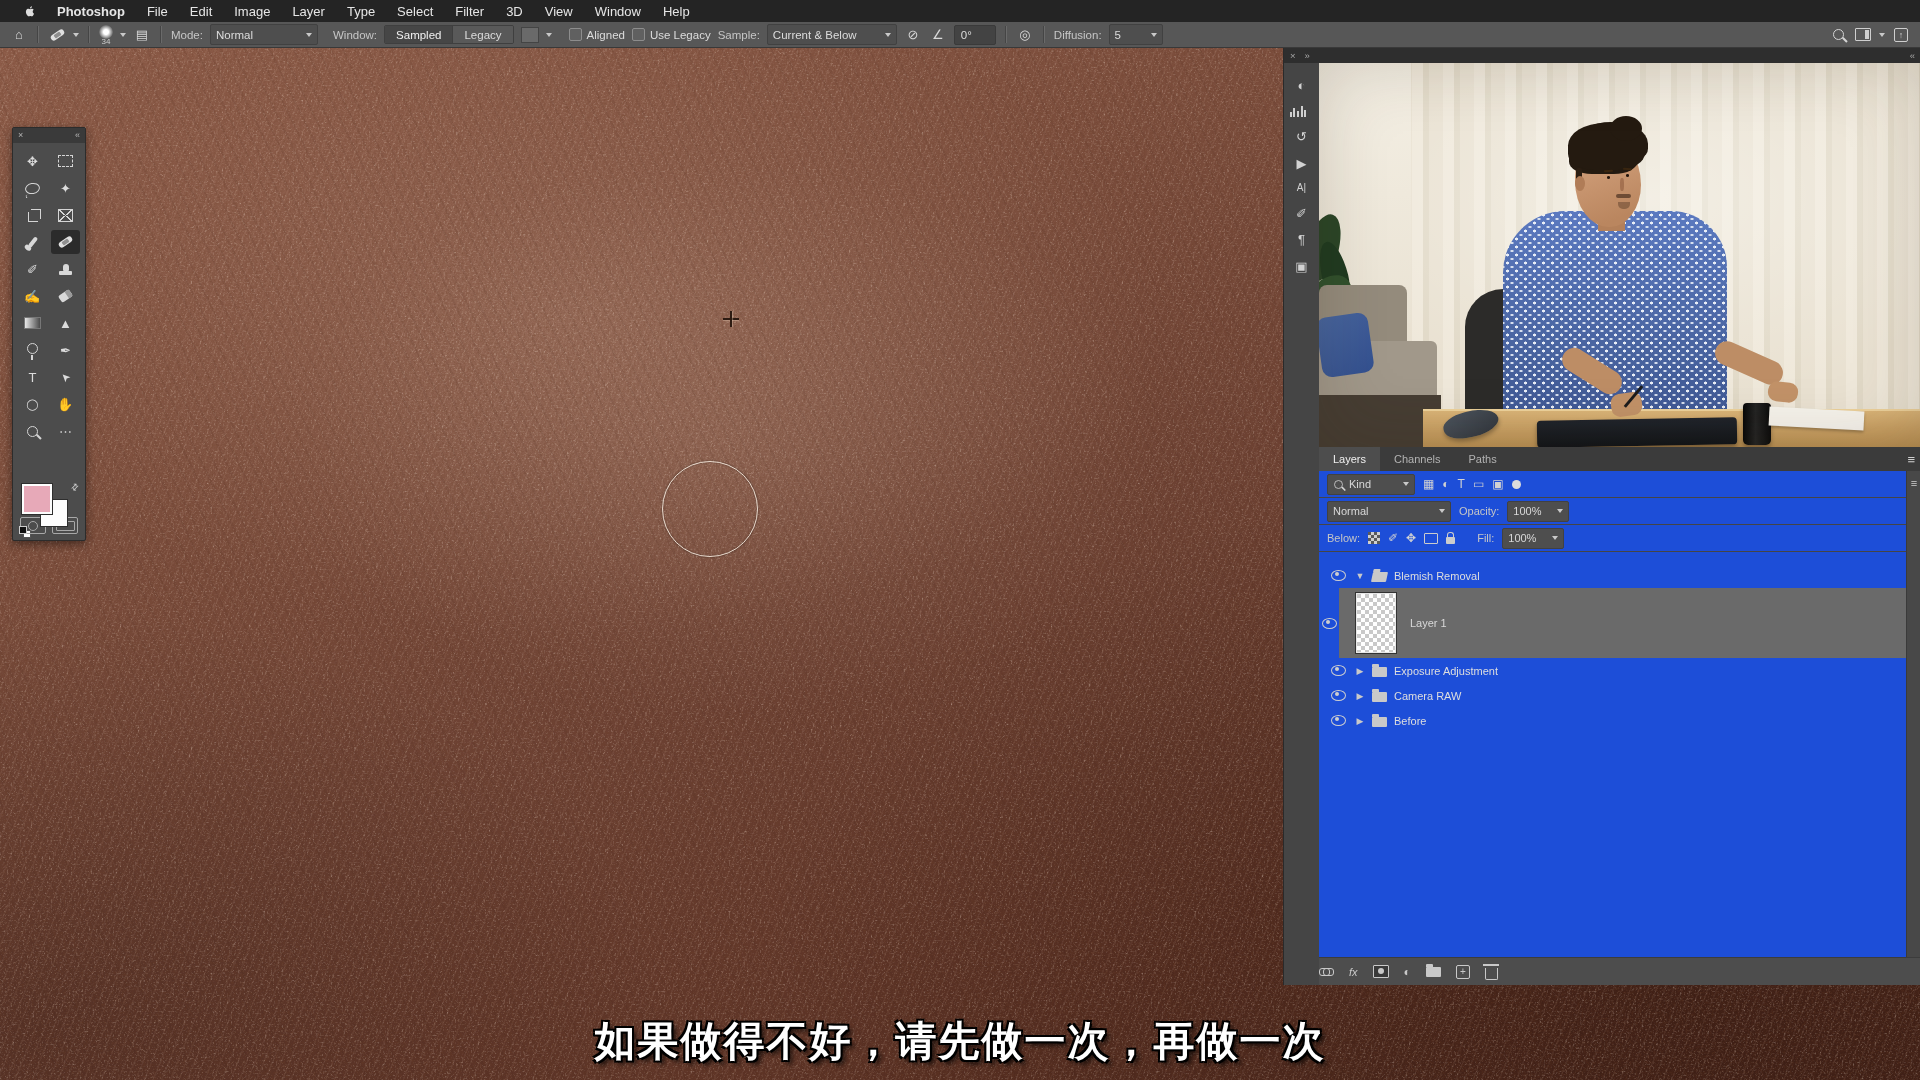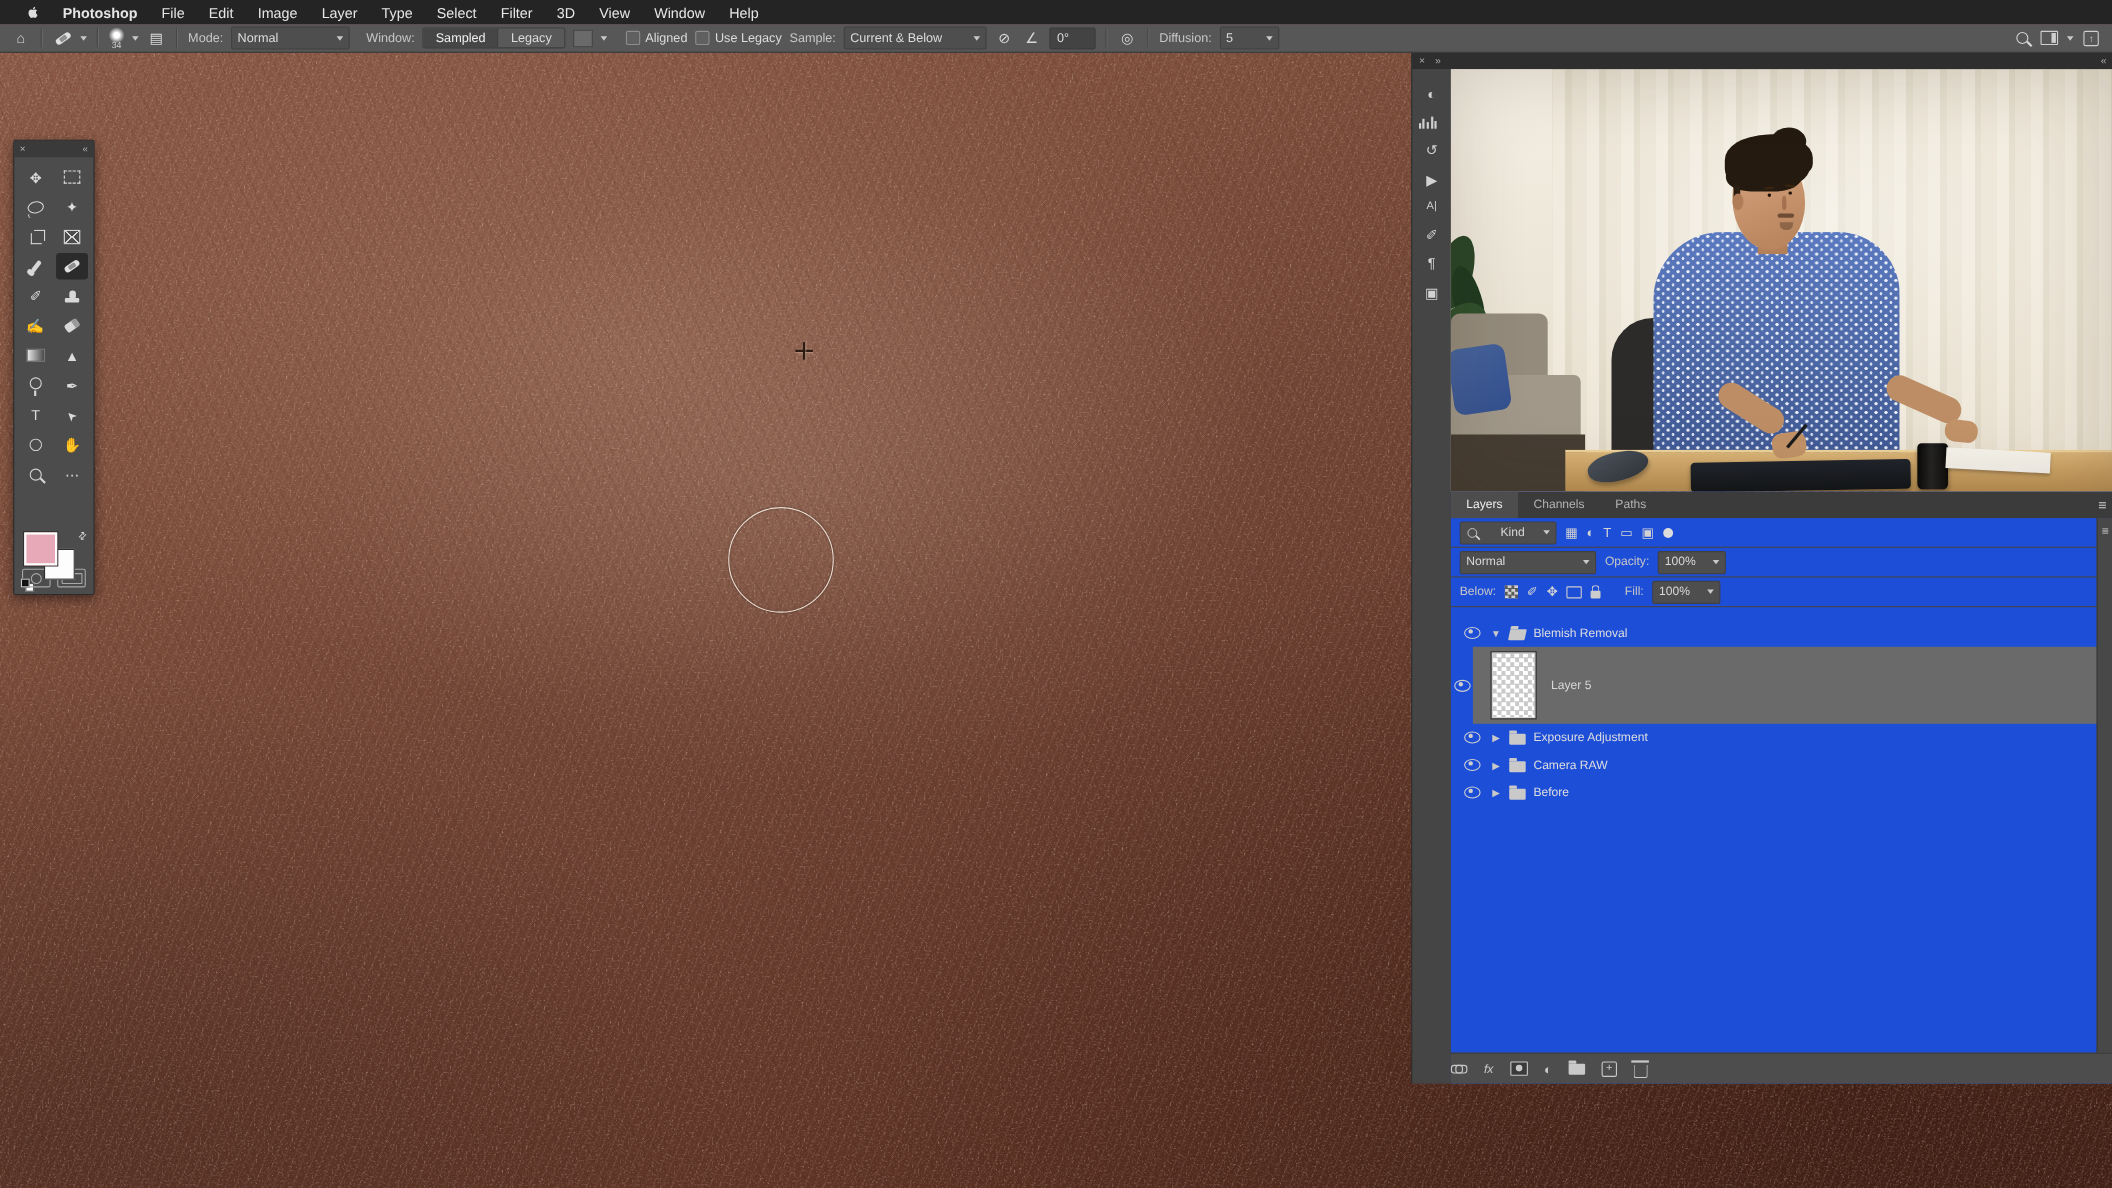--- a/index.html
+++ b/index.html
@@ -474,21 +474,21 @@
 
     <div class="layers">
       <div class="ltabs">
         <span class="ltab on">Layers</span>
         <span class="ltab">Channels</span>
         <span class="ltab">Paths</span>
         <span class="tmenu">≡</span>
       </div>
       <div class="lrow krow">
         <span class="dd kind-dd">
-          <span style="display:flex;align-items:center;gap:20px">
+          <span style="display:flex;align-items:center;gap:5px">
               <span class="magnify" style="transform:scale(.8)"></span>
               <span>Kind</span>
             </span>
           <span class="chev"></span>
         </span>
         <span class="fic">▦</span>
         <span class="fic">◐</span>
         <span class="fic">T</span>
         <span class="fic">▭</span>
         <span class="fic">▣</span>
@@ -527,21 +527,21 @@
           <span class="grpchev">▼</span>
           <span class="fold open"></span>
           <span>Blemish Removal</span>
         </div>
         <div class="selrow">
           <span class="eyec" style="align-self:center">
               <span class="eye"></span>
             </span>
           <span class="selhl">
             <span class="thumb"></span>
-            <span>Layer 5</span>
+            <span>Layer 1</span>
           </span>
         </div>
         <div class="lyrow">
           <span class="eyec">
               <span class="eye"></span>
             </span>
           <span class="grpchev">▶</span>
           <span class="fold"></span>
           <span>Exposure Adjustment</span>
         </div>
@@ -572,15 +572,16 @@
         <span class="fxi">fx</span>
         <span class="maski"></span>
         <span class="gi">◐</span>
         <span class="fold" style="margin-top:0"></span>
         <span class="newl">+</span>
         <span class="trash"></span>
       </div>
     </div>
   </div>
 
+  <div class="subtitle">如果做得不好，请先做一次，再做一次</div>
 
 
 </div>
 
 </body></html>

